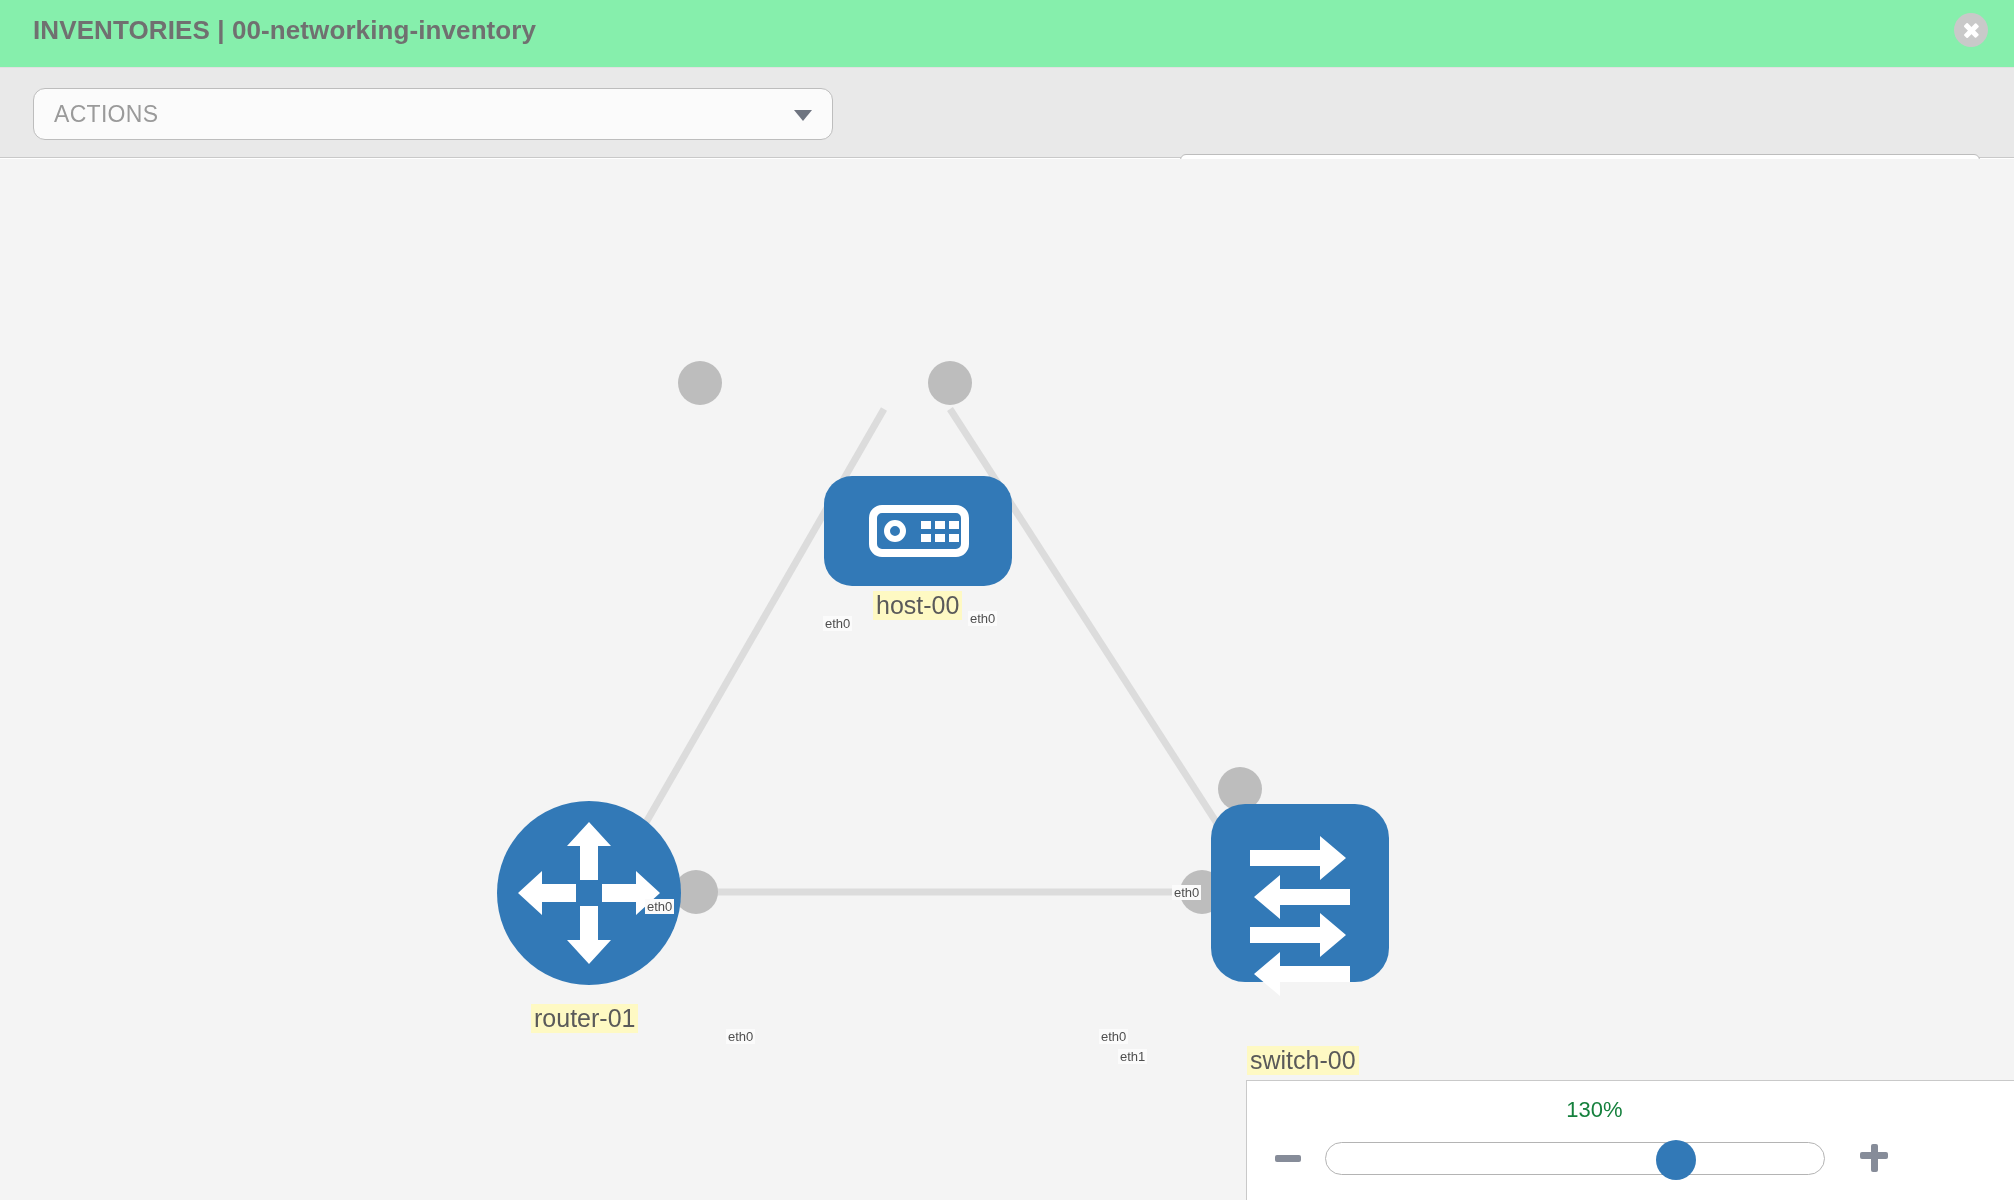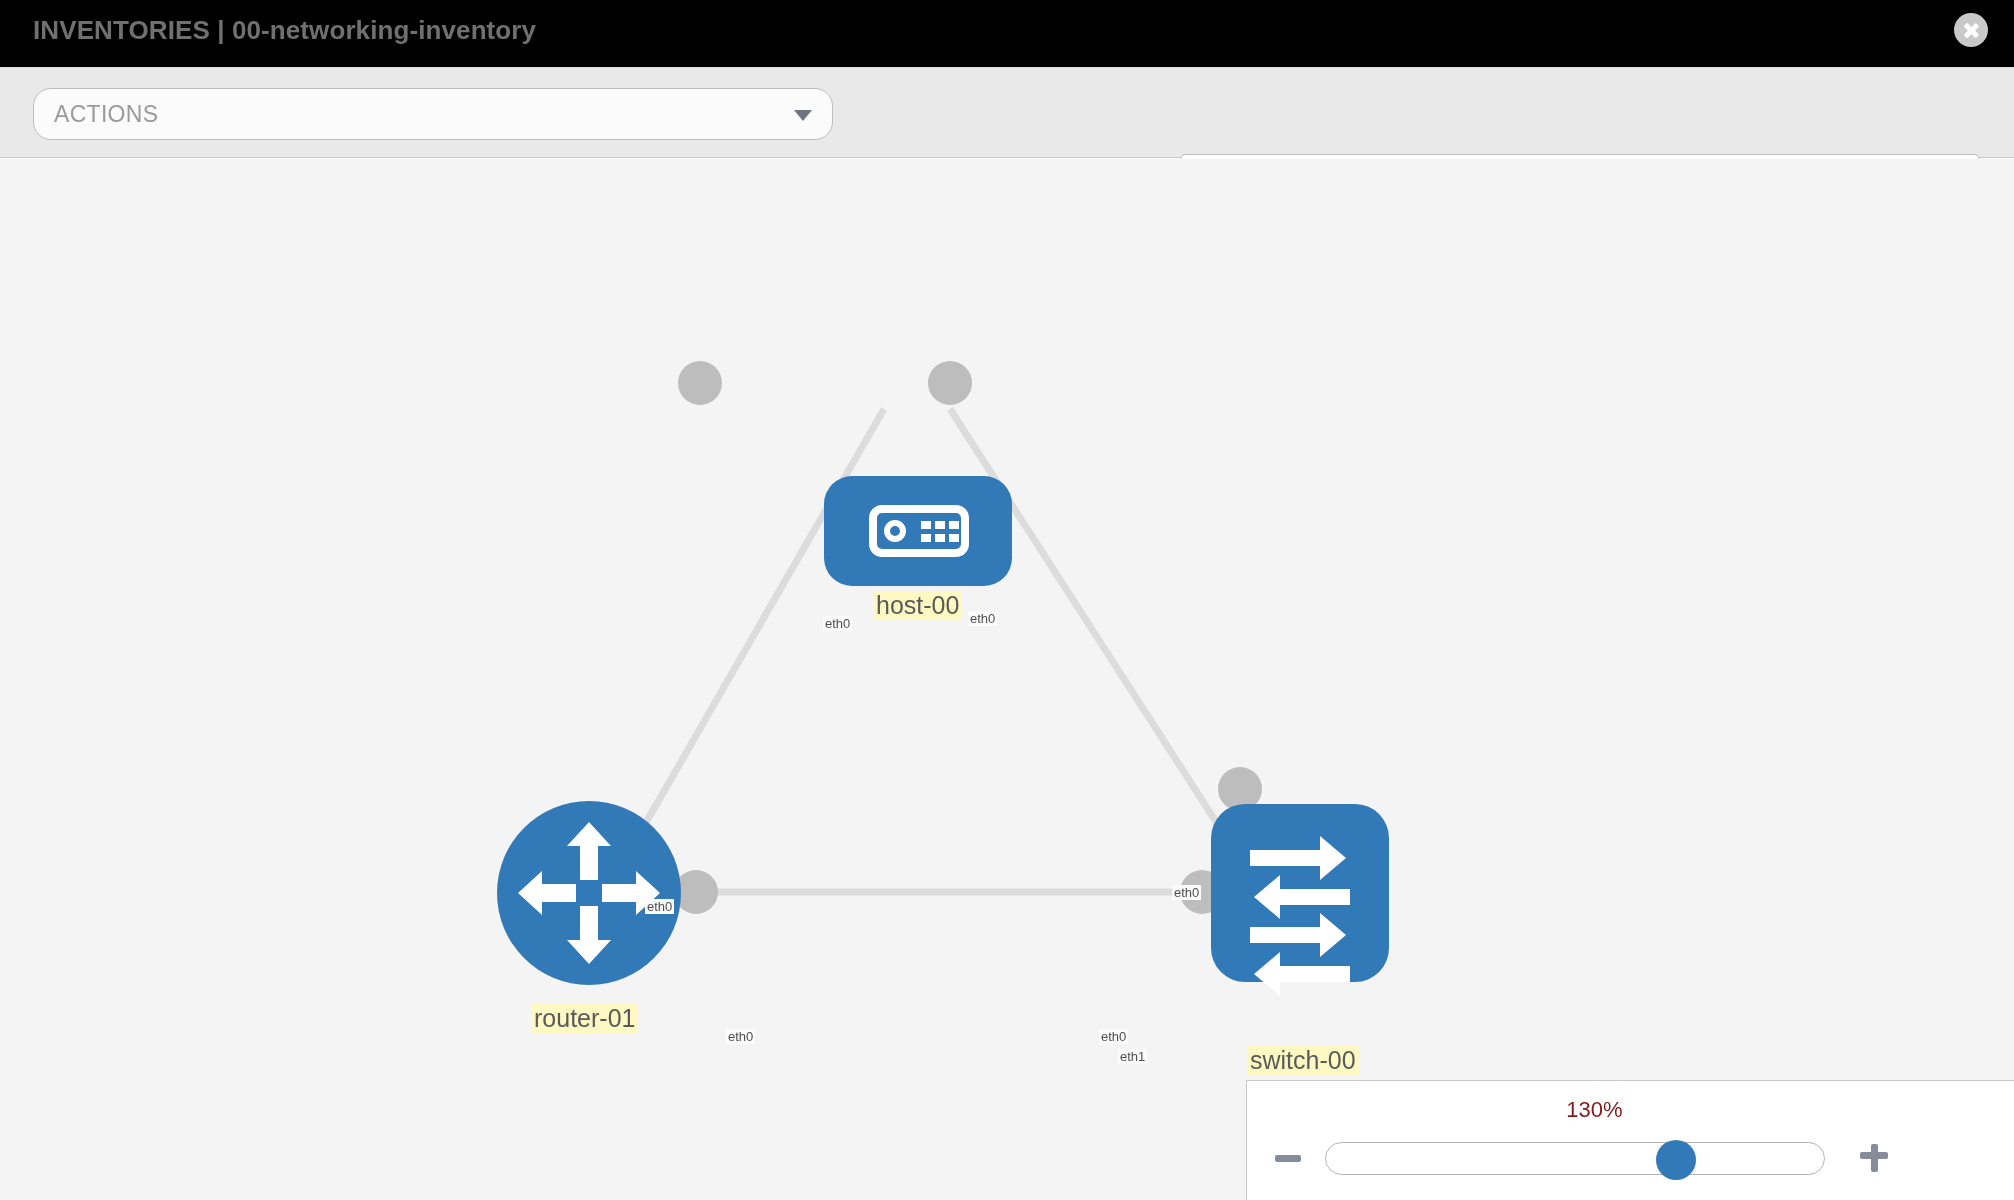--- a/index.html
+++ b/index.html
@@ -9,21 +9,21 @@
     background: #ffffff;
     font-family: "Liberation Sans", sans-serif;
     overflow: hidden;
   }
 
   .app { position: relative; width: 2014px; height: 1200px; background:#ffffff; }
 
   
   .header {
     position: absolute; left:0; top:0; width:2014px; height:68px;
-    background:#000000;
+    background:#86efac;
     border-bottom: 1px solid #e0e0e0;
   }
   .header-title {
     position:absolute; left:33px; top:15px;
     font-size:26px; font-weight:bold; color:#707070;
     letter-spacing:0.1px;
     white-space:nowrap;
   }
   .close-btn {
     position:absolute; right:26px; top:13px;
@@ -37,21 +37,21 @@
   .close-btn .x-h { width:17px; height:4.5px; margin-left:-8.5px; margin-top:-2.25px; transform:rotate(45deg); }
 
   
   .toolbar {
     position:absolute; left:0; top:68px; width:2014px; height:90px;
     background:#e9e9e9;
     border-bottom:1px solid #c9c9c9;
   }
   .actions-select {
     position:absolute; left:33px; top:20px; width:800px; height:52px;
-    background:#fbfbfb; border:1px solid #bdbdbd; border-radius:18px;
+    background:#fbfbfb; border:1px solid #bdbdbd; border-radius:12px;
     cursor:pointer;
   }
   .actions-select .lbl {
     position:absolute; left:20px; top:12px; font-size:23px; color:#9a9a9a;
     letter-spacing:0.3px;
   }
   .caret {
     position:absolute; right:20px; top:50%; margin-top:-4px;
     width:0;height:0;border-left:9px solid transparent;border-right:9px solid transparent;
     border-top:11px solid #6e7480;
@@ -90,21 +90,21 @@
     background:#fbfbfb; padding:0 2px; white-space:nowrap;
   }
 
   
   .zoom-panel {
     position:absolute; right:0; bottom:0; width:768px; height:120px;
     background:#ffffff; border:1px solid #c9c9c9; border-right:none; border-bottom:none;
   }
   .zoom-pct {
     position:absolute; left:0; right:4px; top:16px; text-align:center;
-    font-size:22px; color:#7f1d1d;
+    font-size:22px; color:#15803d;
     margin-left:-68px;
   }
   .zoom-row {
     position:absolute; left:0; top:58px; width:100%; height:40px;
   }
   .zoom-minus {
     position:absolute; left:28px; top:16px; width:26px; height:7px;
     background:#868c99; border-radius:2px; cursor:pointer;
   }
   .zoom-track {

